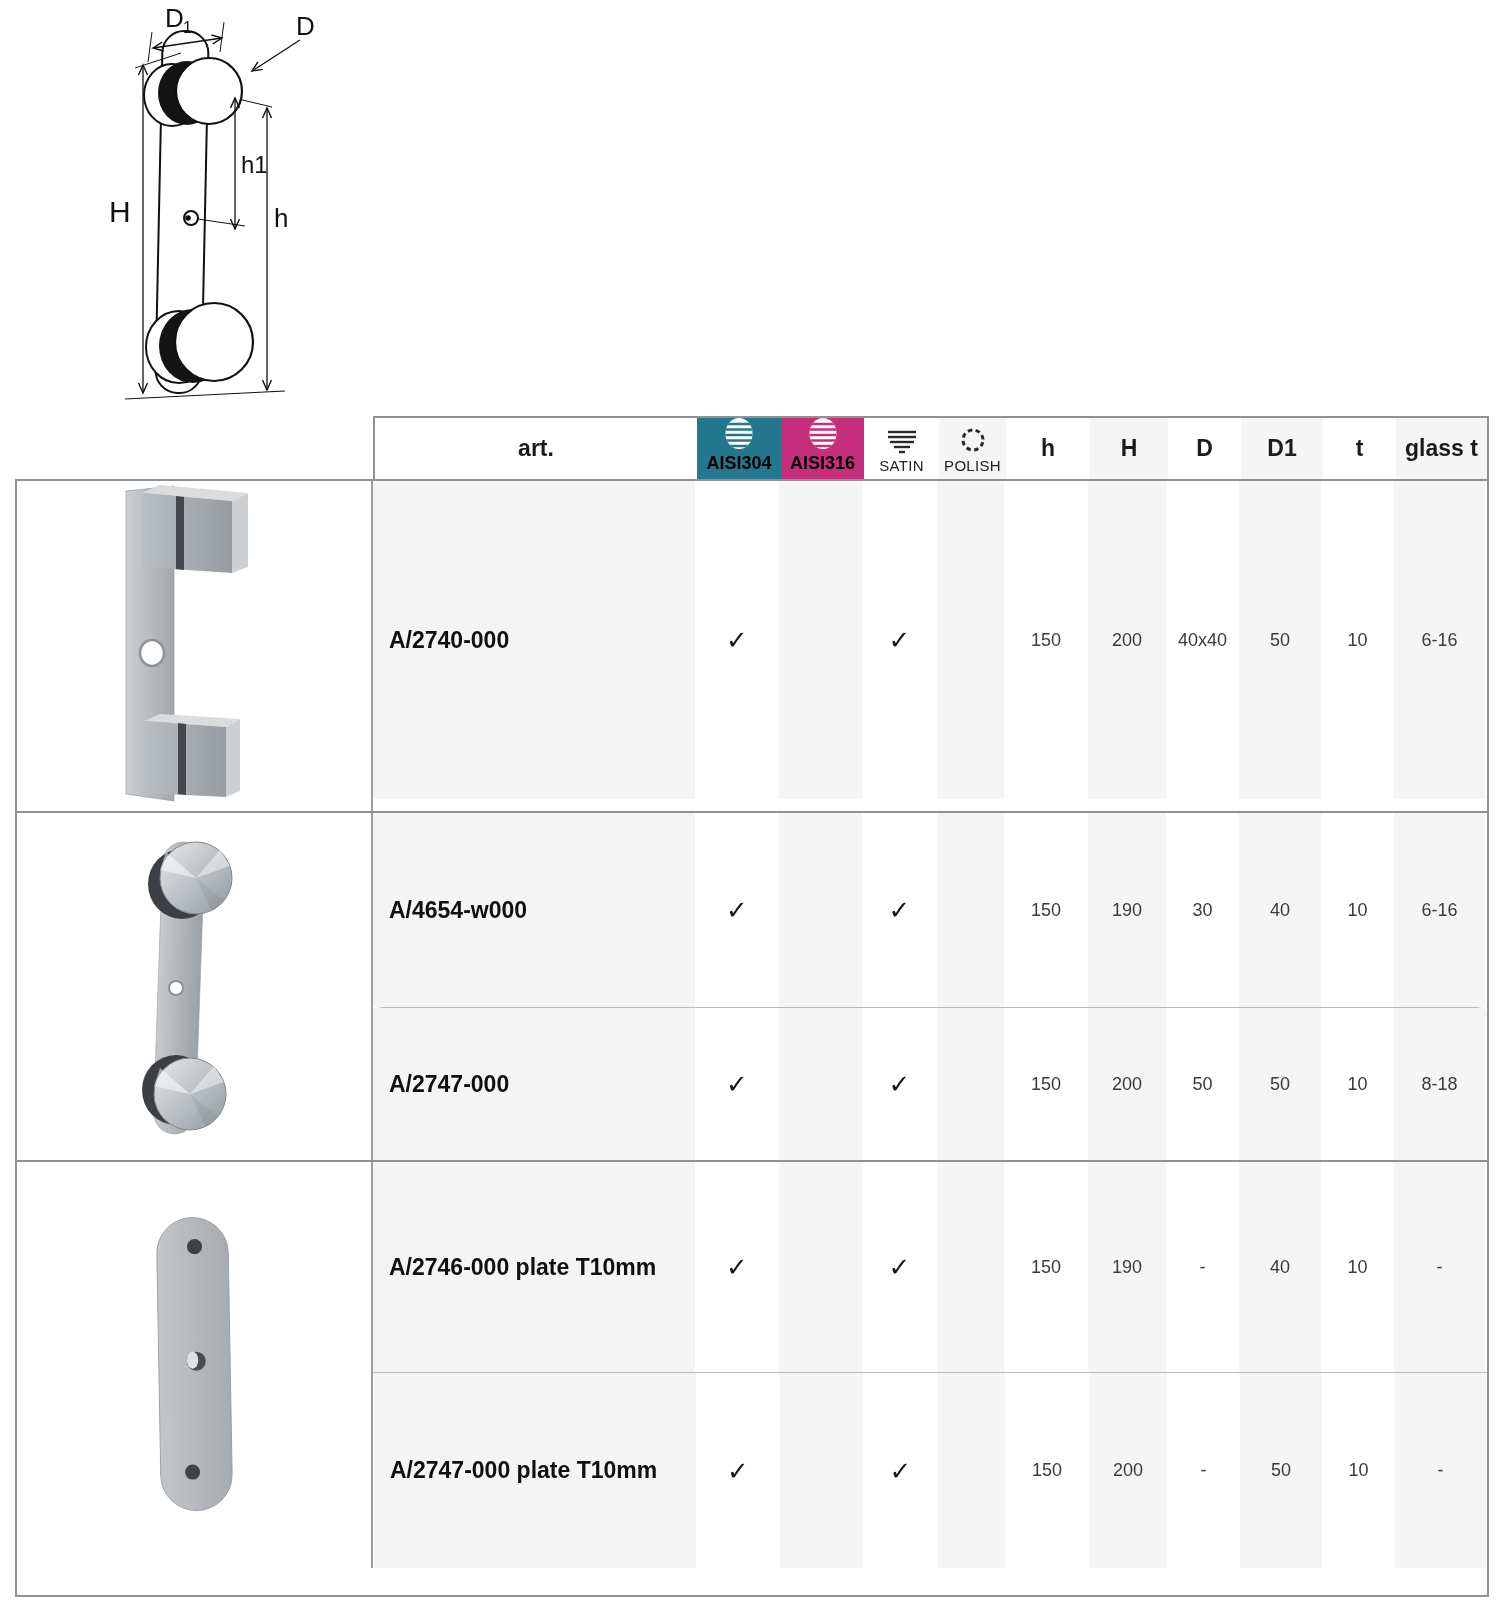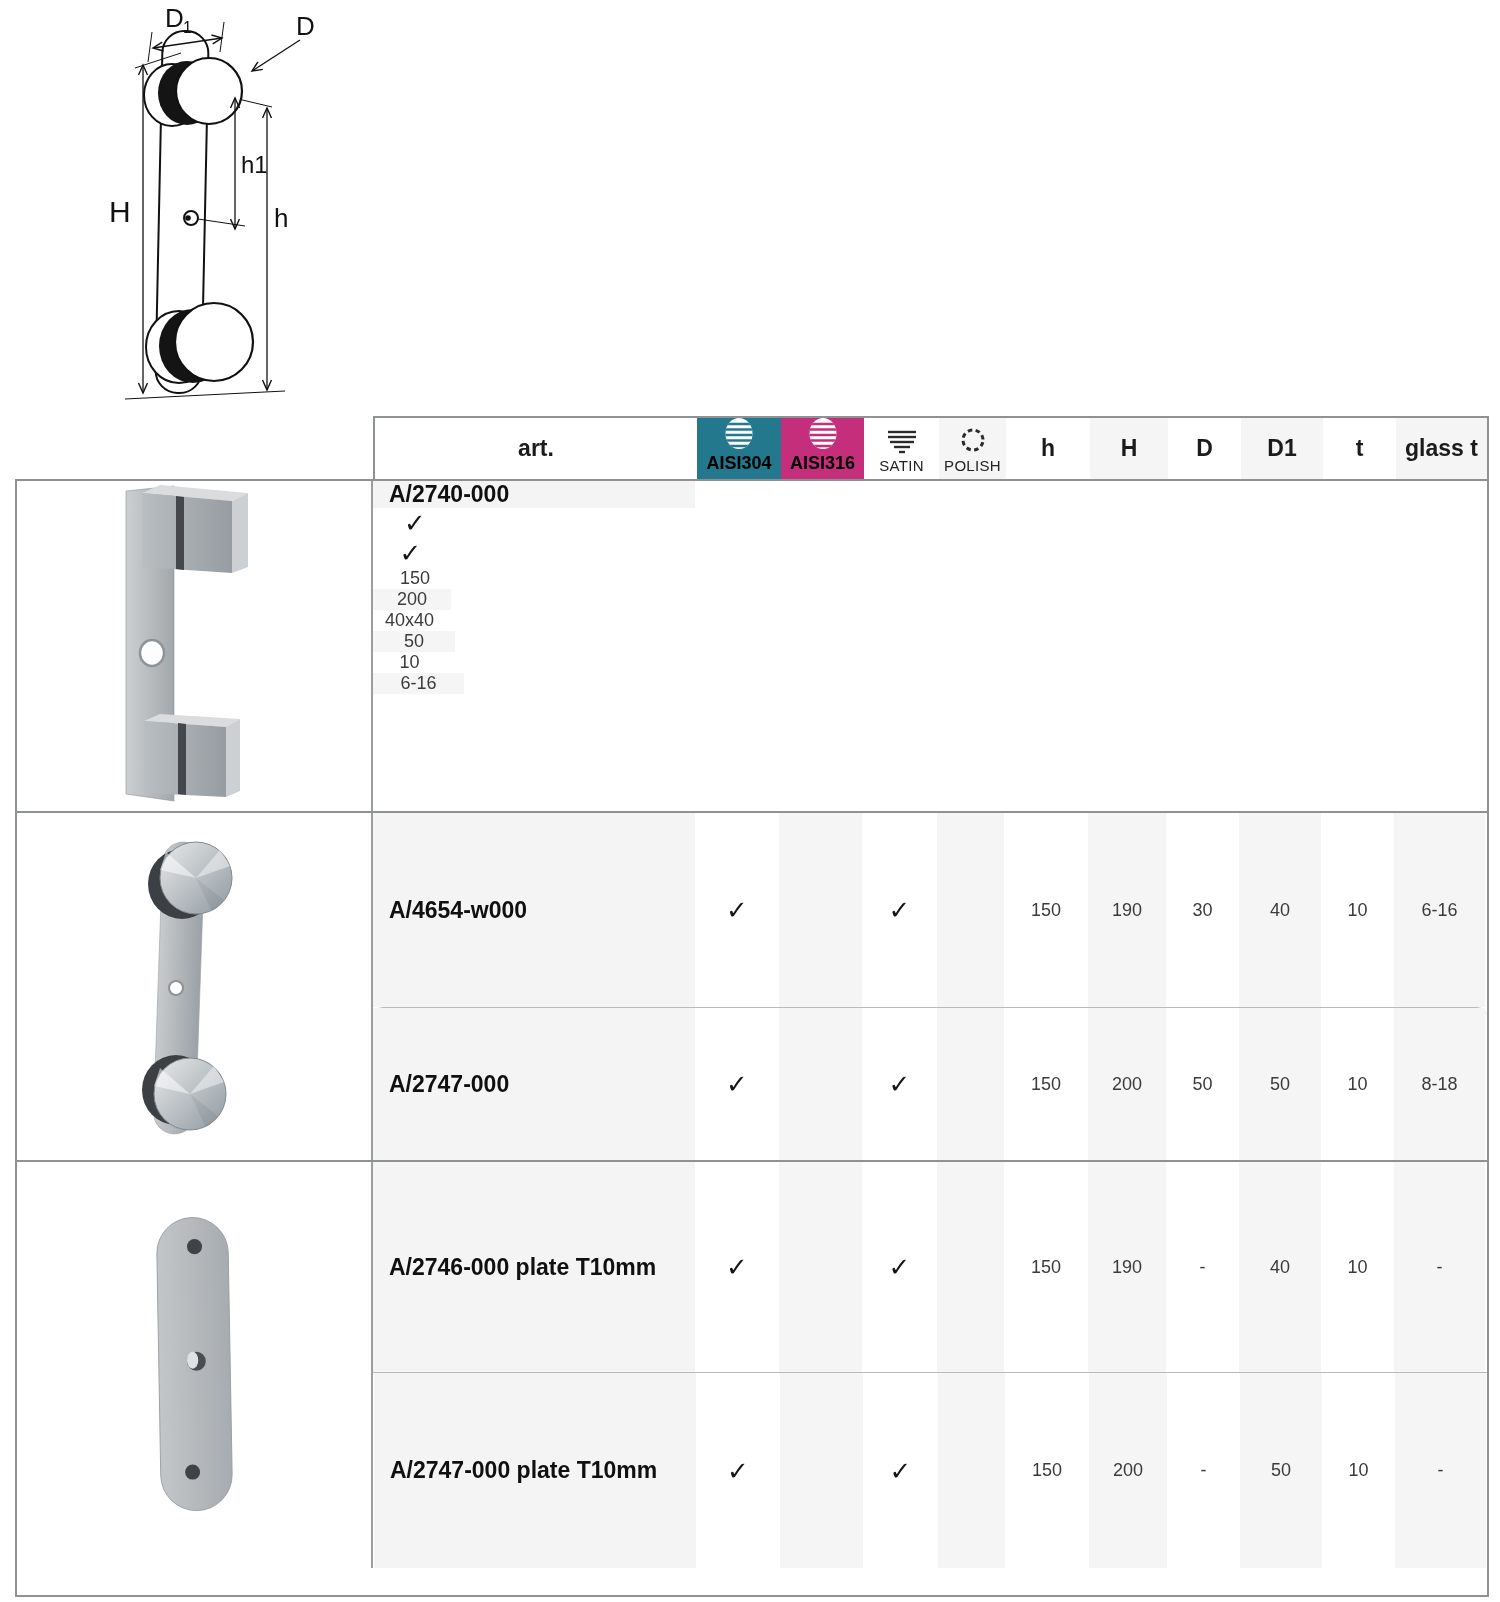--- a/index.html
+++ b/index.html
@@ -37,21 +37,21 @@
     border:2px solid #8f9294; display:flex; flex-direction:column; background:#fff;
   }
   .group { display:flex; flex:none; }
   .group + .group { border-top:2px solid #8f9294; }
   .image-cell {
     width:356px; flex:none; background:#fff; border-right:2px solid #9b9e9f;
     display:flex; align-items:center; justify-content:center;
   }
   .rows-col { flex:1; display:flex; flex-direction:column; }
   .data-row { display:flex; flex:none; }
-  .row-a  { height:318px;flex-direction:column; }
+  .row-a  { height:318px; }
   .row-b1 { height:194px; }
   .row-b2 { height:153px;border-radius:10px; }
   .row-c1 { height:210px; }
   .row-c2 { height:196px;justify-content:center; }
   .sep { border-top:1px solid #b9babb; }
 
   .bcell {
     flex:none; display:flex; align-items:center; justify-content:center;
     font-size:18px; color:#3b3b3b; background:#fff;
   }

